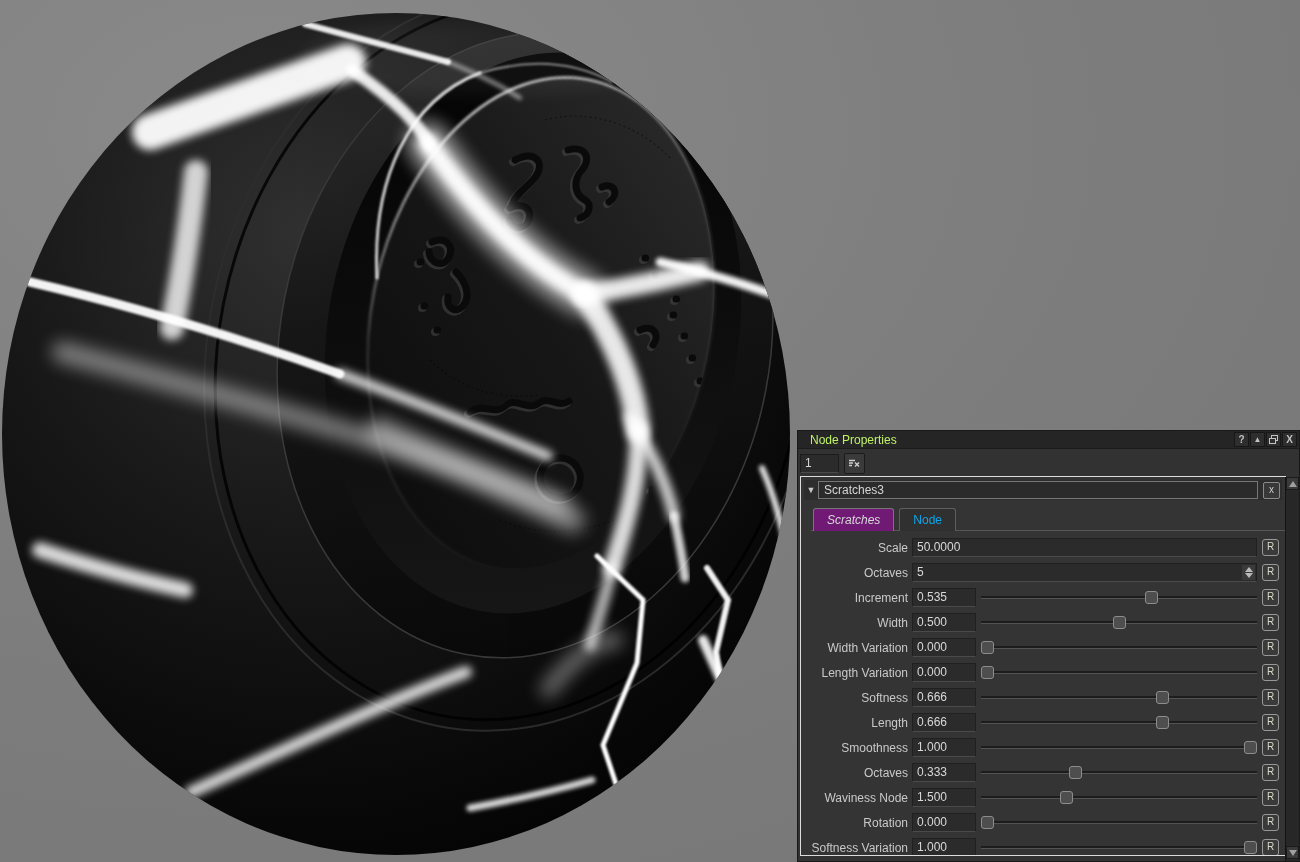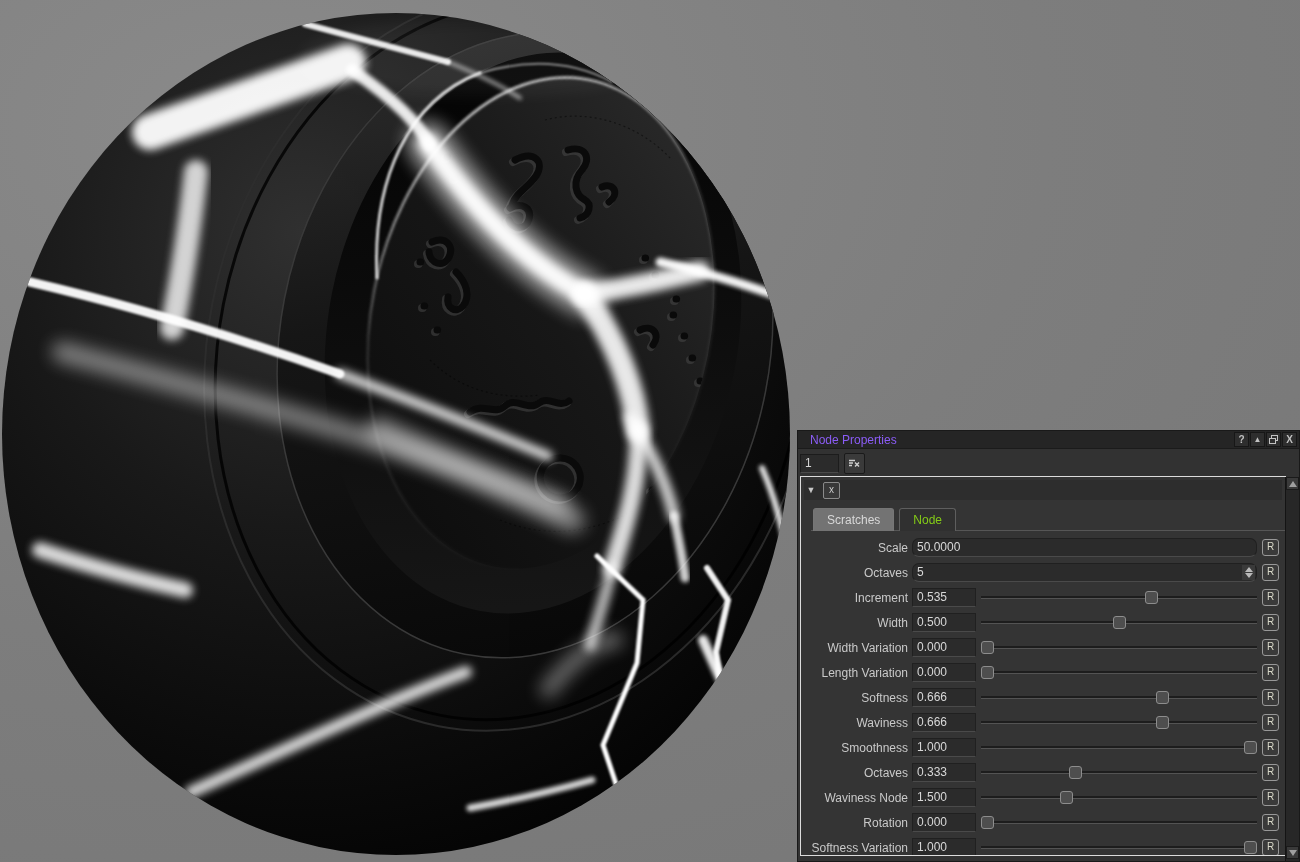--- a/index.html
+++ b/index.html
@@ -5,48 +5,48 @@
   html,body{margin:0;padding:0;width:1300px;height:862px;overflow:hidden;
     font-family:"Liberation Sans","DejaVu Sans",sans-serif;background:#7d7d7d;}
   #viewport{position:absolute;left:0;top:0;width:1300px;height:862px;}
   #viewport svg{display:block}
 
   
   #panel{position:absolute;left:797px;top:430px;width:503px;height:432px;
     background:#323232;border:1px solid #191919;box-sizing:border-box;color:#c9c9c9;font-size:12px;}
   .titlebar{position:absolute;left:0;top:0;right:0;height:17px;background:#252525;
     border-bottom:1px solid #1b1b1b;display:flex;align-items:center;}
-  .titlebar .ttl{margin-left:12px;color:#8b5cf6;font-size:12px;}
+  .titlebar .ttl{margin-left:12px;color:#bef264;font-size:12px;}
   .tb-icons{margin-left:auto;display:flex;align-items:center;gap:1px;padding-right:2px;}
   .tb-btn{width:13px;height:13px;display:flex;align-items:center;justify-content:center;
     color:#c2c2c2;font-size:10px;font-weight:bold;background:#2e2e2e;border:1px solid #171717;cursor:default;}
   .toolrow{position:absolute;left:2px;top:19px;height:26px;display:flex;align-items:center;gap:5px;}
   .numfield{width:29px;height:17px;background:#2b2b2b;border:1px solid #1c1c1c;border-bottom-color:#4a4a4a;
     color:#d6d6d6;padding:0 4px;line-height:17px;}
   .toolbtn{width:19px;height:19px;background:#3a3a3a;border:1px solid #1a1a1a;border-radius:2px;
     display:flex;align-items:center;justify-content:center;}
 
   .container{position:absolute;left:2px;top:45px;width:486px;height:380px;box-sizing:border-box;
     border:1px solid #dcdcdc;background:#343434;overflow:hidden;}
   .nodehdr{display:flex;align-items:center;margin:3px 3px 0 3px;height:20px;background:#2d2d2d;}
   .expander{width:14px;text-align:center;color:#c8c8c8;font-size:9px;}
   .nodename{flex:1;height:16px;line-height:16px;background:#2b2b2b;border:1px solid #767676;
     color:#d5d5d5;padding:0 5px;}
   .nodeclose{width:15px;height:15px;margin:0 2px 0 5px;background:#383838;border:1px solid #8a8a8a;
     border-radius:2px;color:#cccccc;font-size:10px;line-height:14px;text-align:center;}
   .tabs{display:flex;gap:5px;margin:7px 0 0 10px;border-bottom:1px solid #565656;padding-left:2px;}
   .tab{padding:4px 13px 4px 13px;border:1px solid #5e5e5e;border-bottom:none;border-radius:3px 3px 0 0;
-    background:#303030;color:#84cc16;position:relative;top:1px;}
-  .tab.active{background:#737373;color:#d8d8d8;border-color:#767676;}
+    background:#303030;color:#0ea5e9;position:relative;top:1px;}
+  .tab.active{background:#701a75;color:#d8d8d8;border-color:#767676;font-style:italic;}
   .params{padding-top:4px;}
   .prow{display:flex;align-items:center;height:25px;}
   .plabel{width:107px;text-align:right;padding-right:4px;color:#c9c9c9;white-space:nowrap;}
   .pfield{width:54px;height:15px;line-height:15px;background:#2b2b2b;border:1px solid #202020;
     border-bottom-color:#4a4a4a;color:#d8d8d8;padding:1px 4px;}
-  .pfield.wide{flex:1;margin-right:5px;position:relative;border-radius:7px;}
+  .pfield.wide{flex:1;margin-right:5px;position:relative;}
   .spinner{position:absolute;right:1px;top:1px;width:13px;height:15px;background:#3a3a3a;
     display:flex;flex-direction:column;align-items:center;justify-content:center;gap:1px;}
   .spin-up{width:0;height:0;border-left:4px solid transparent;border-right:4px solid transparent;border-bottom:5px solid #b9b9b9;}
   .spin-dn{width:0;height:0;border-left:4px solid transparent;border-right:4px solid transparent;border-top:5px solid #b9b9b9;}
   .slider{flex:1;margin:0 5px;position:relative;height:15px;}
   .strack{position:absolute;left:0;right:0;top:6px;height:2px;background:#1d1d1d;border-bottom:1px solid #535353;}
   .shandle{position:absolute;top:1px;width:13px;height:13px;background:#4e4e4e;border:1px solid #8d8d8d;
     border-radius:3px;box-sizing:border-box;}
   .rbtn{width:15px;height:15px;margin-right:6px;background:#3a3a3a;border:1px solid #989898;border-radius:3px;
     color:#d9d9c9;font-size:10px;line-height:14px;text-align:center;flex:0 0 auto;}
@@ -236,20 +236,21 @@
       <svg width="13" height="10" viewBox="0 0 13 10">
         <path d="M1 2.5h6 M1 5h4 M1 7.5h3" stroke="#cfcfcf" stroke-width="1.4" fill="none"></path>
         <path d="M7 4.5l4 4 M11 4.5l-4 4" stroke="#cfcfcf" stroke-width="1.4" fill="none"></path>
       </svg>
     </div>
   </div>
 
   <div class="container">
     <div class="nodehdr">
       <span class="expander">▼</span>
+      <div class="nodename">Scratches3</div>
       <div class="nodeclose">x</div>
     </div>
     <div class="tabs">
       <div class="tab active">Scratches</div>
       <div class="tab">Node</div>
     </div>
     <div class="params" id="params">
         <div class="prow">
           <div class="plabel">Scale</div>
           <div class="pfield wide">50.0000</div>
@@ -302,21 +303,21 @@
         <div class="prow">
           <div class="plabel">Softness</div>
           <div class="pfield">0.666</div>
           <div class="slider">
             <div class="strack"></div>
             <div class="shandle" style="left: calc(66.6% - 8.658px);"></div>
           </div>
           <div class="rbtn">R</div>
         </div>
         <div class="prow">
-          <div class="plabel">Waviness</div>
+          <div class="plabel">Length</div>
           <div class="pfield">0.666</div>
           <div class="slider">
             <div class="strack"></div>
             <div class="shandle" style="left: calc(66.6% - 8.658px);"></div>
           </div>
           <div class="rbtn">R</div>
         </div>
         <div class="prow">
           <div class="plabel">Smoothness</div>
           <div class="pfield">1.000</div>

